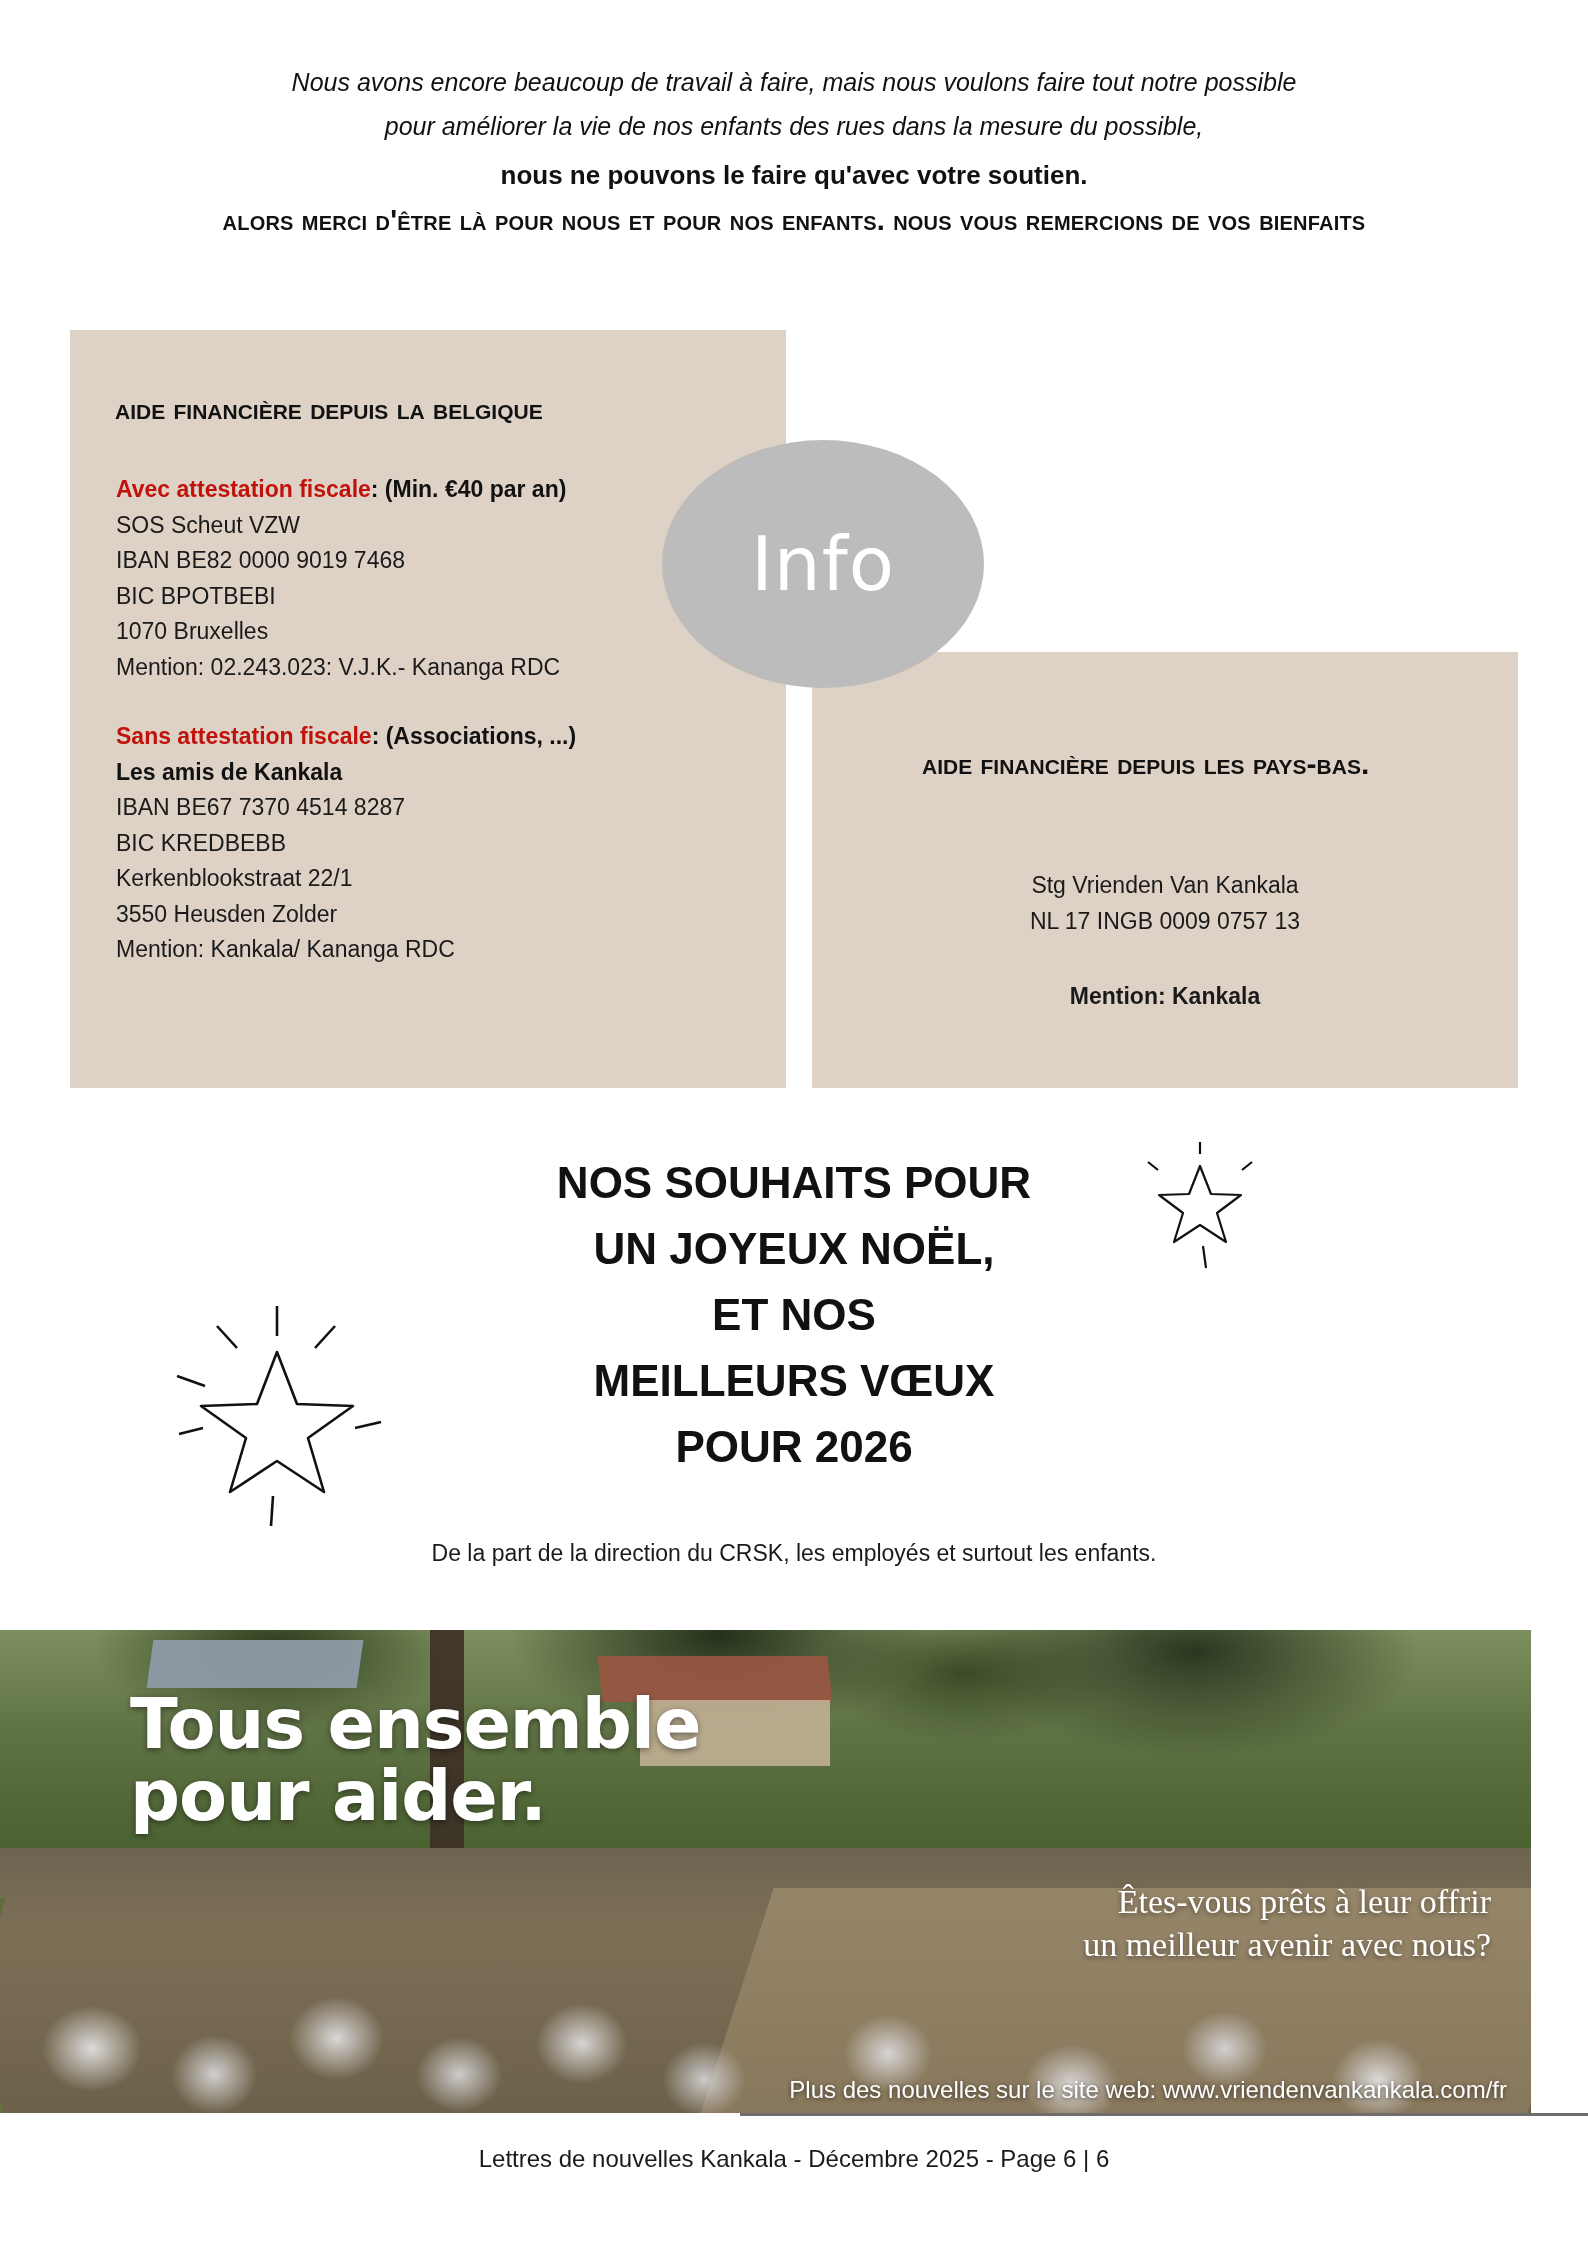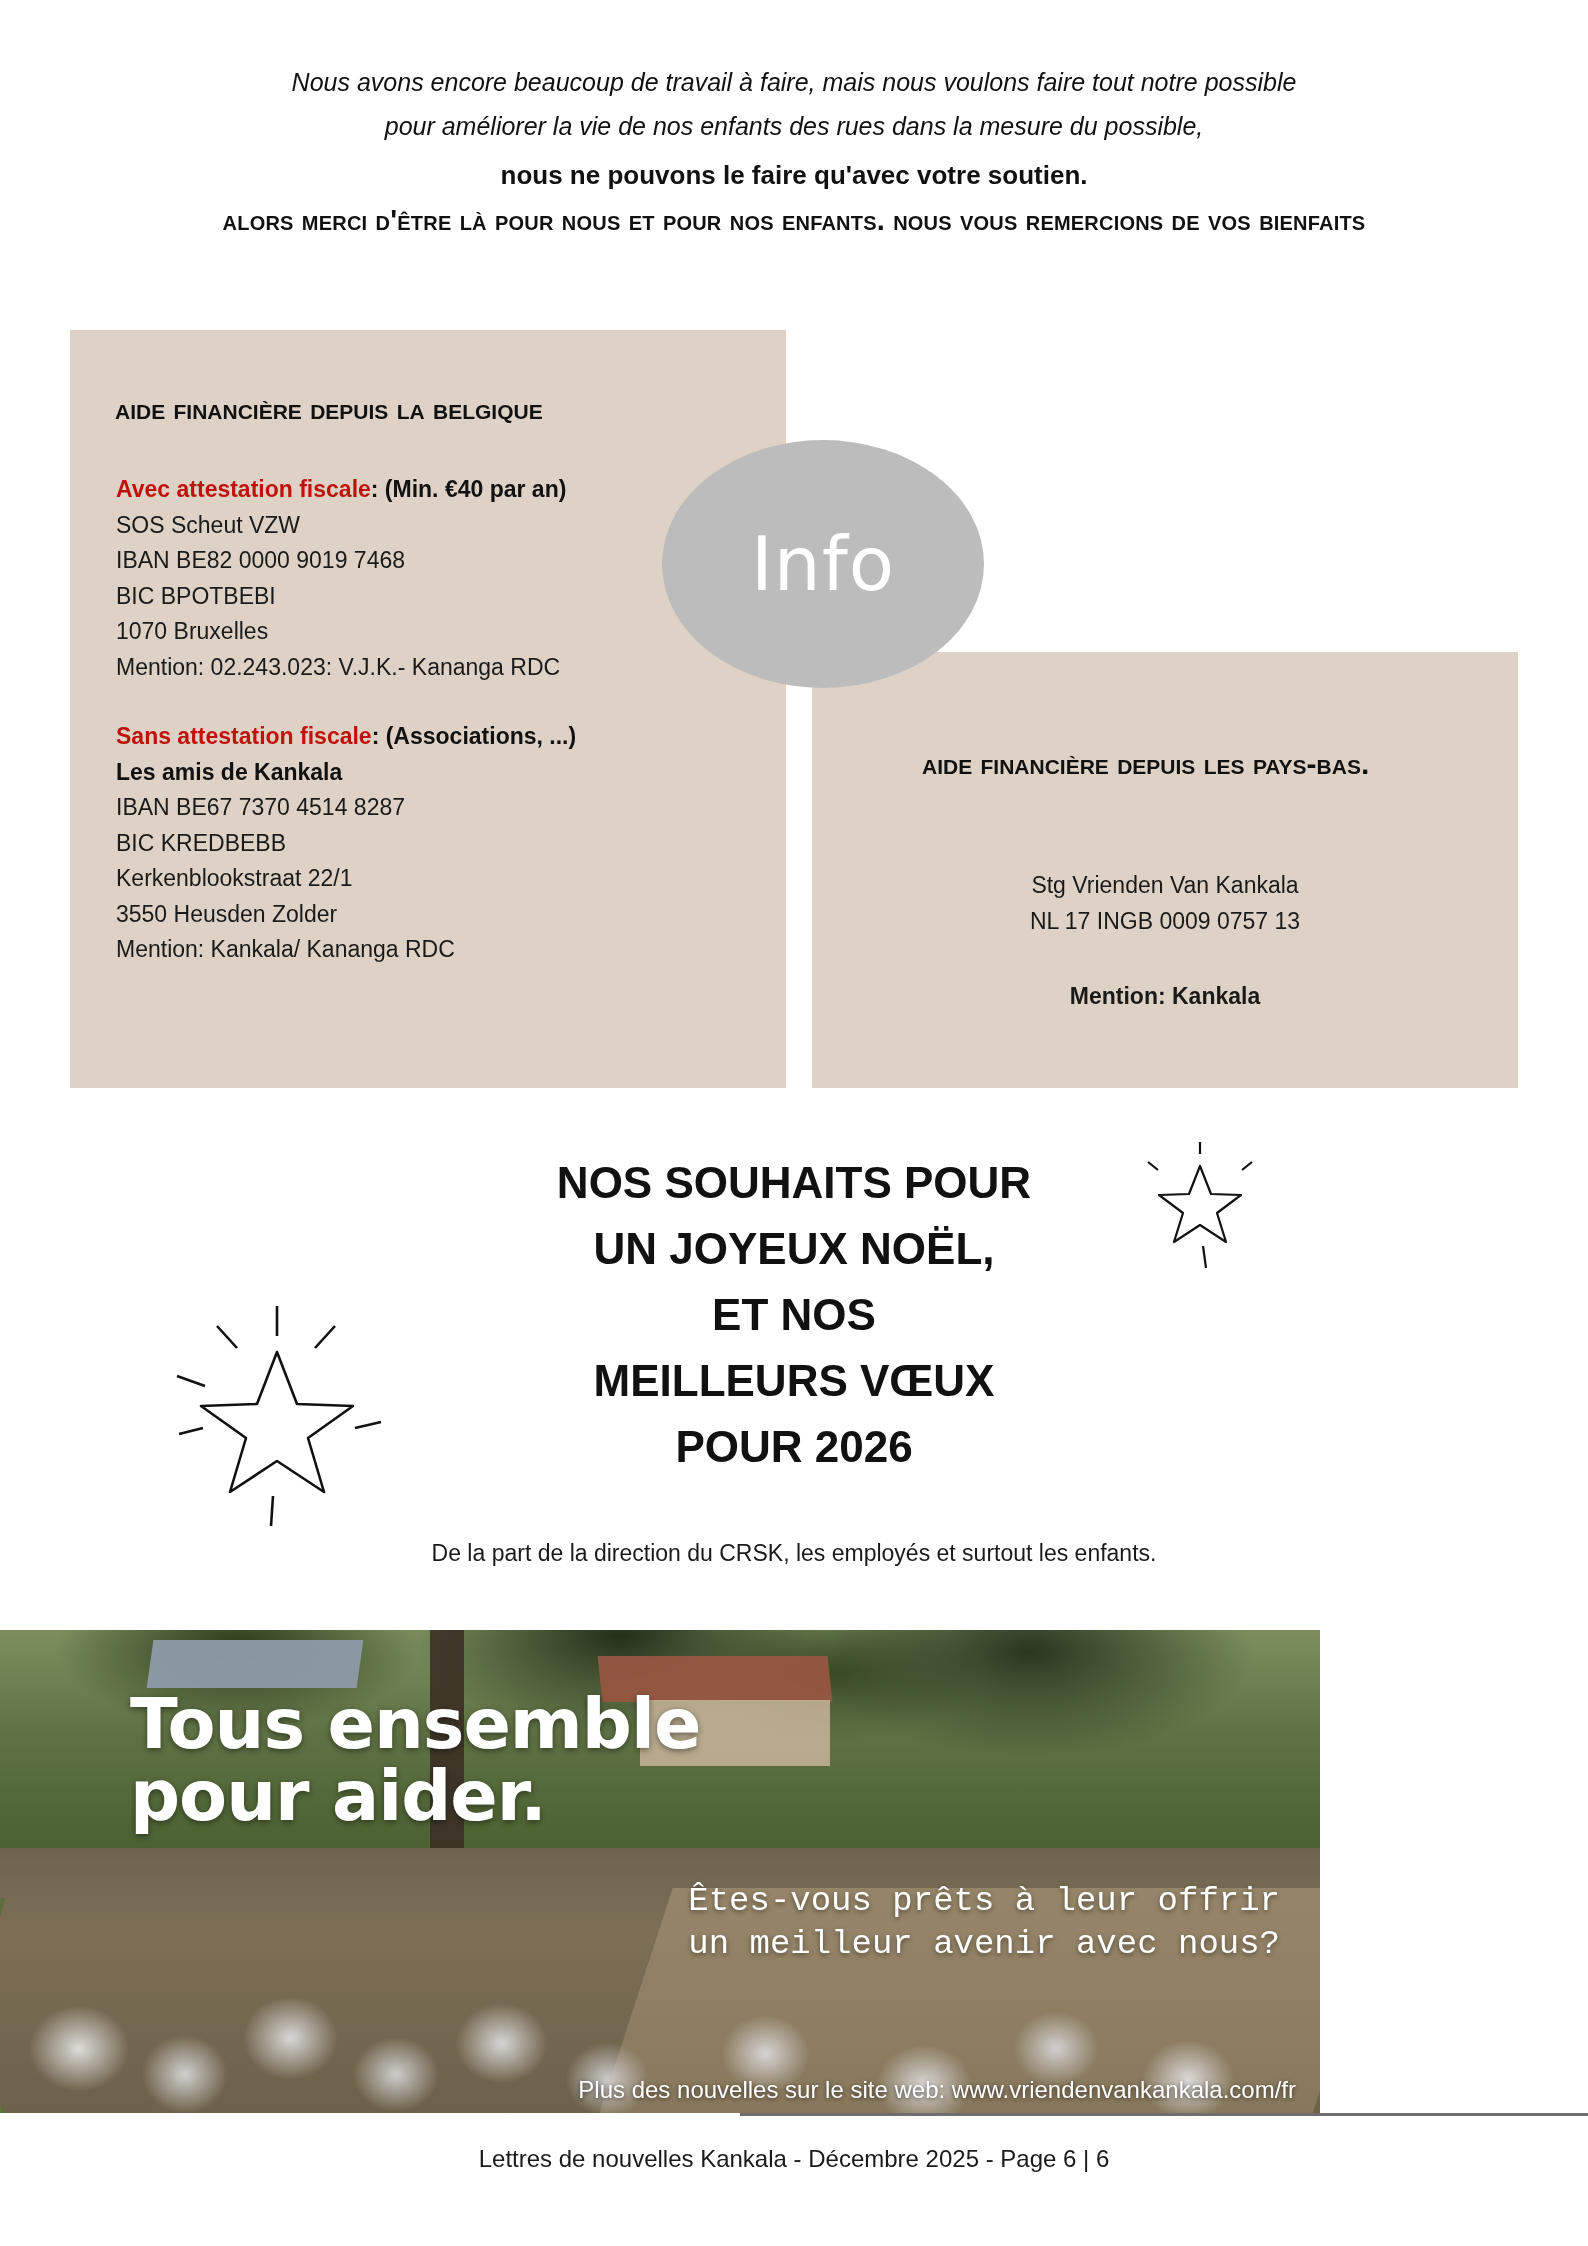--- a/index.html
+++ b/index.html
@@ -189,21 +189,21 @@
     top: 1300px;
     width: 220px;
     height: 230px;
   }
 
   
   .photo {
     position: absolute;
     left: 0;
     top: 1630px;
-    width: 1320px;
+    width: 1531px;
     height: 496px;
     overflow: hidden;
     background: #4c1d95;
   }
   .photo .sky {
     position: absolute; left:0; top:0; width:100%; height: 46%;
     background: linear-gradient(180deg,#7d8f5e 0%, #5f7244 45%, #49602f 100%);
   }
   .photo .canopy {
     position: absolute; left:0; top:0; width:100%; height: 55%;
@@ -275,21 +275,21 @@
   }
   .photo-question {
     position: absolute;
     right: 40px;
     top: 250px;
     width: 620px;
     text-align: right;
     color: #ffffff;
     font-size: 34px;
     line-height: 43px;
-    font-family: Liberation Mono, monospace;
+    font-family: Liberation Serif, serif;
     text-shadow: 0 2px 5px rgba(0,0,0,.45);
   }
   .photo-web {
     position: absolute;
     right: 24px;
     bottom: 22px;
     color: #ffffff;
     font-size: 24px;
     font-family: "Liberation Sans", sans-serif;
     text-shadow: 0 1px 4px rgba(0,0,0,.6);

